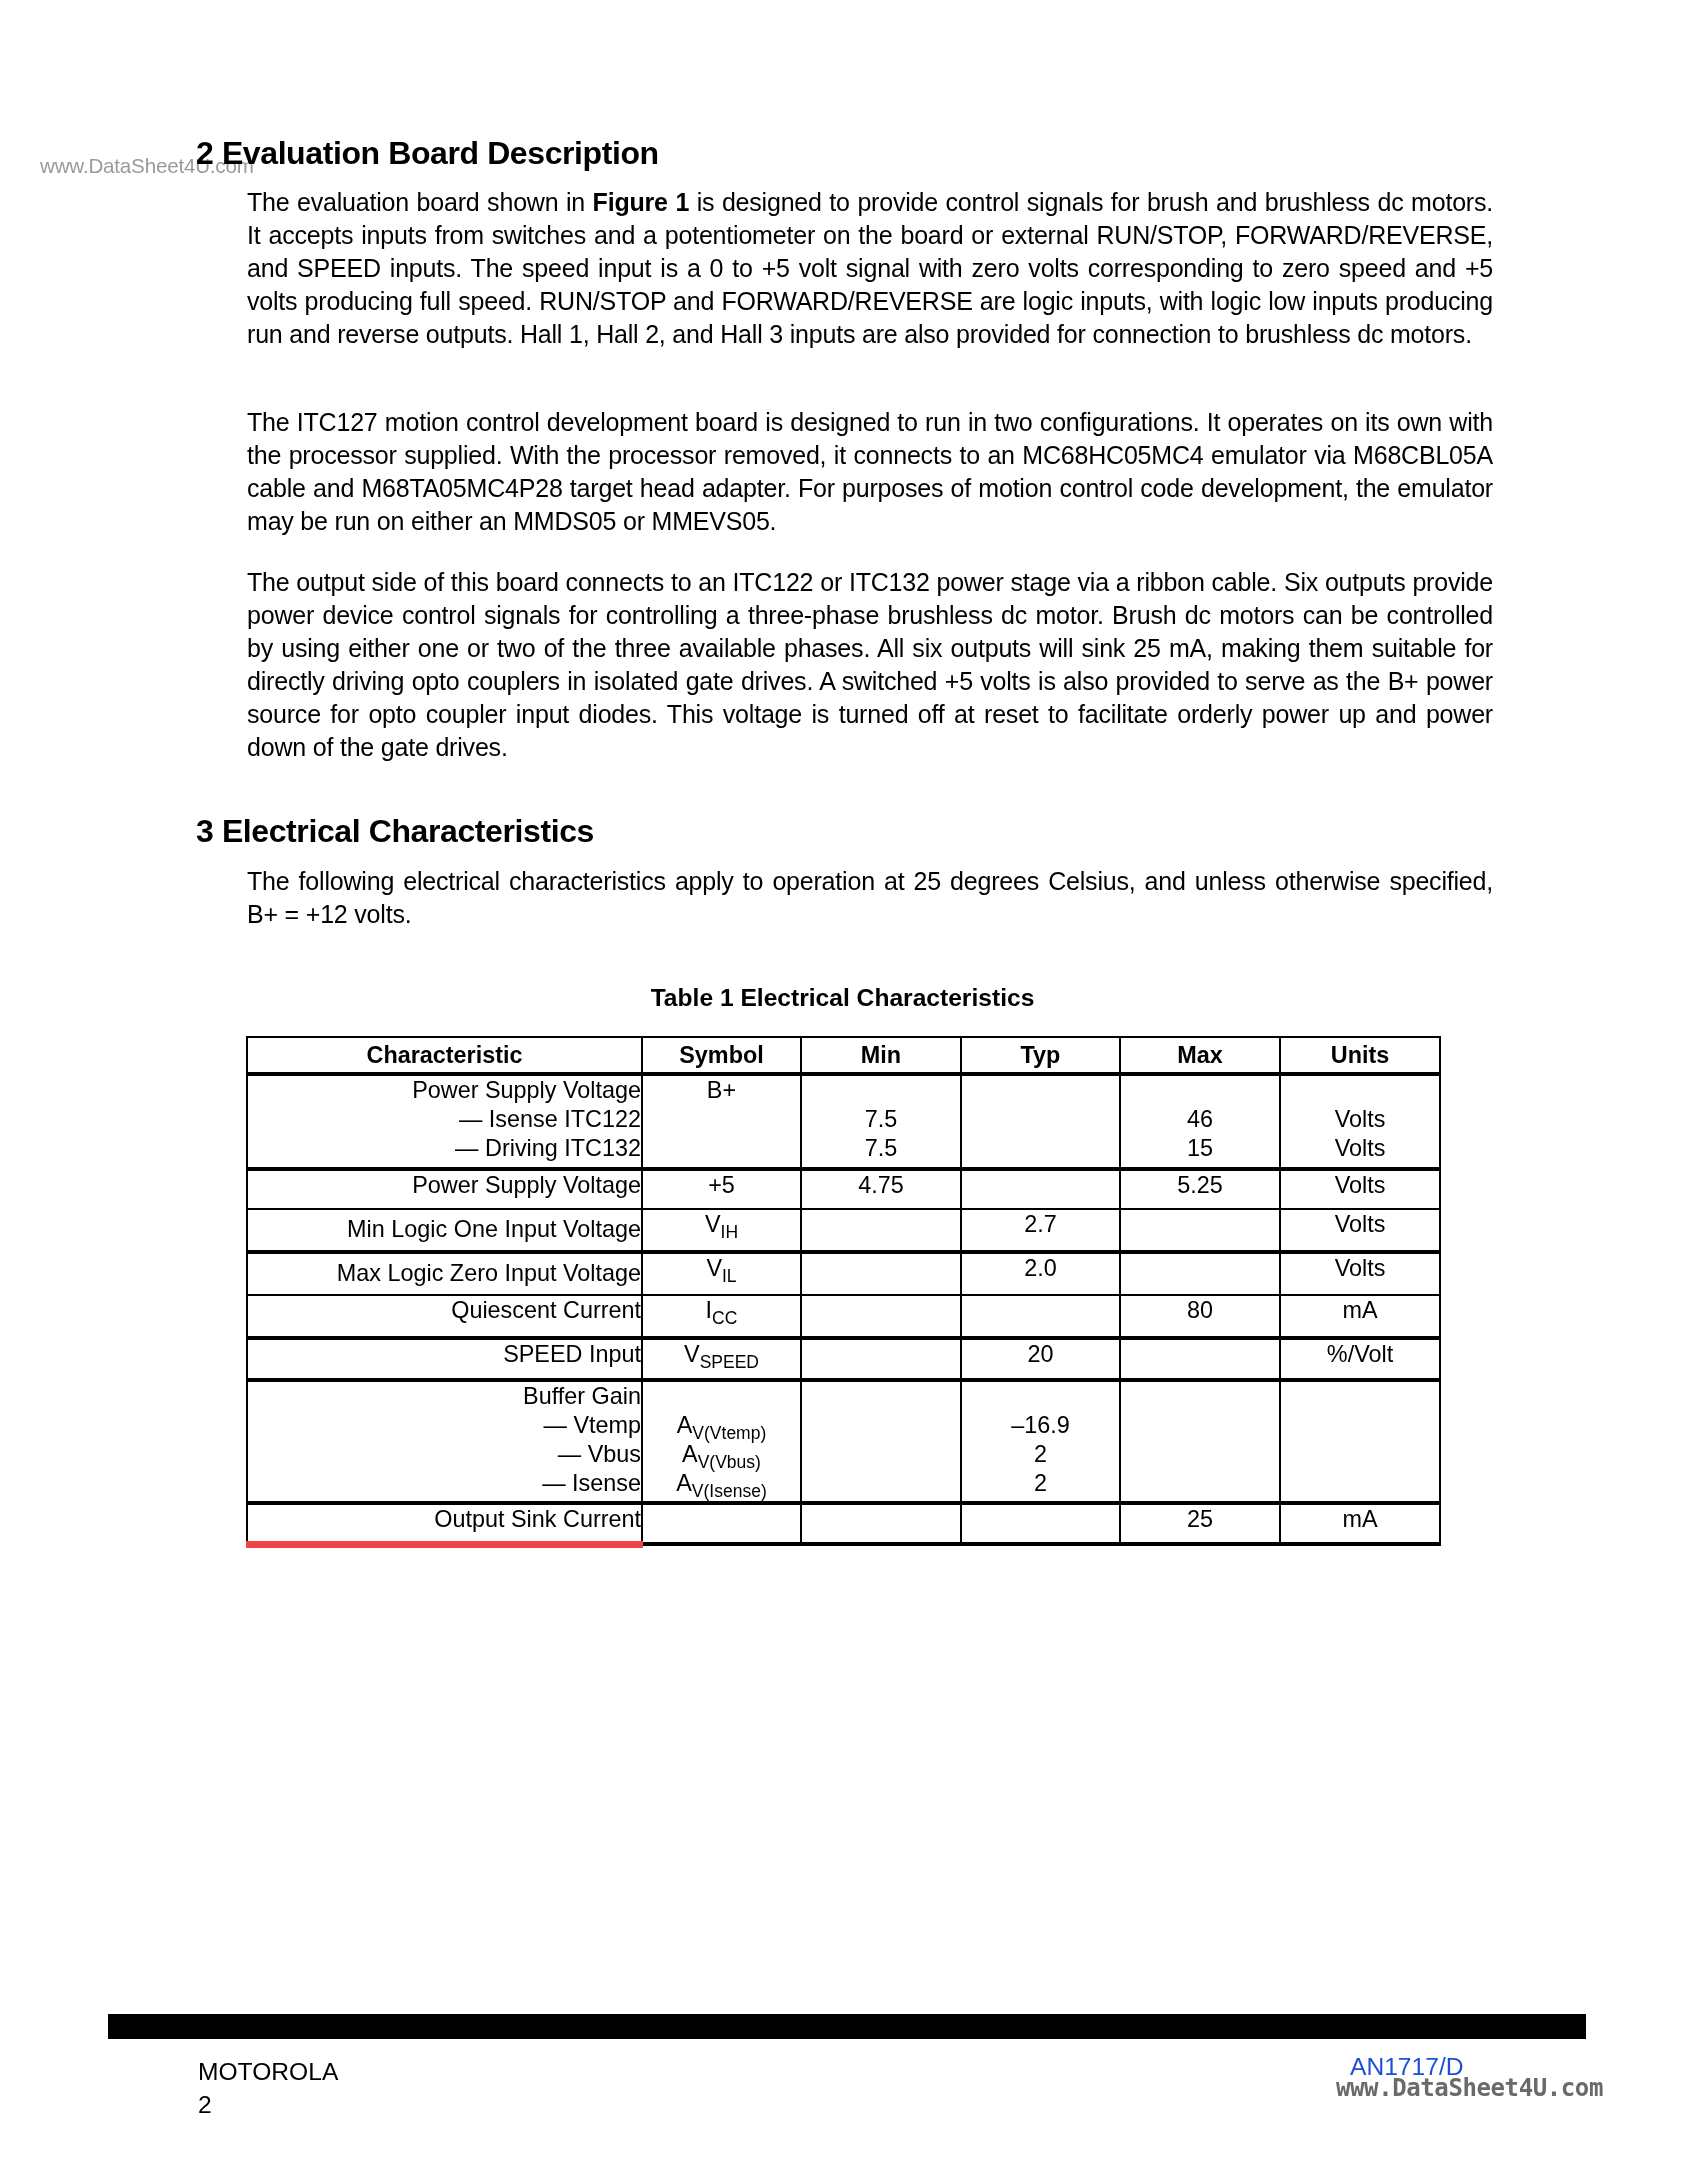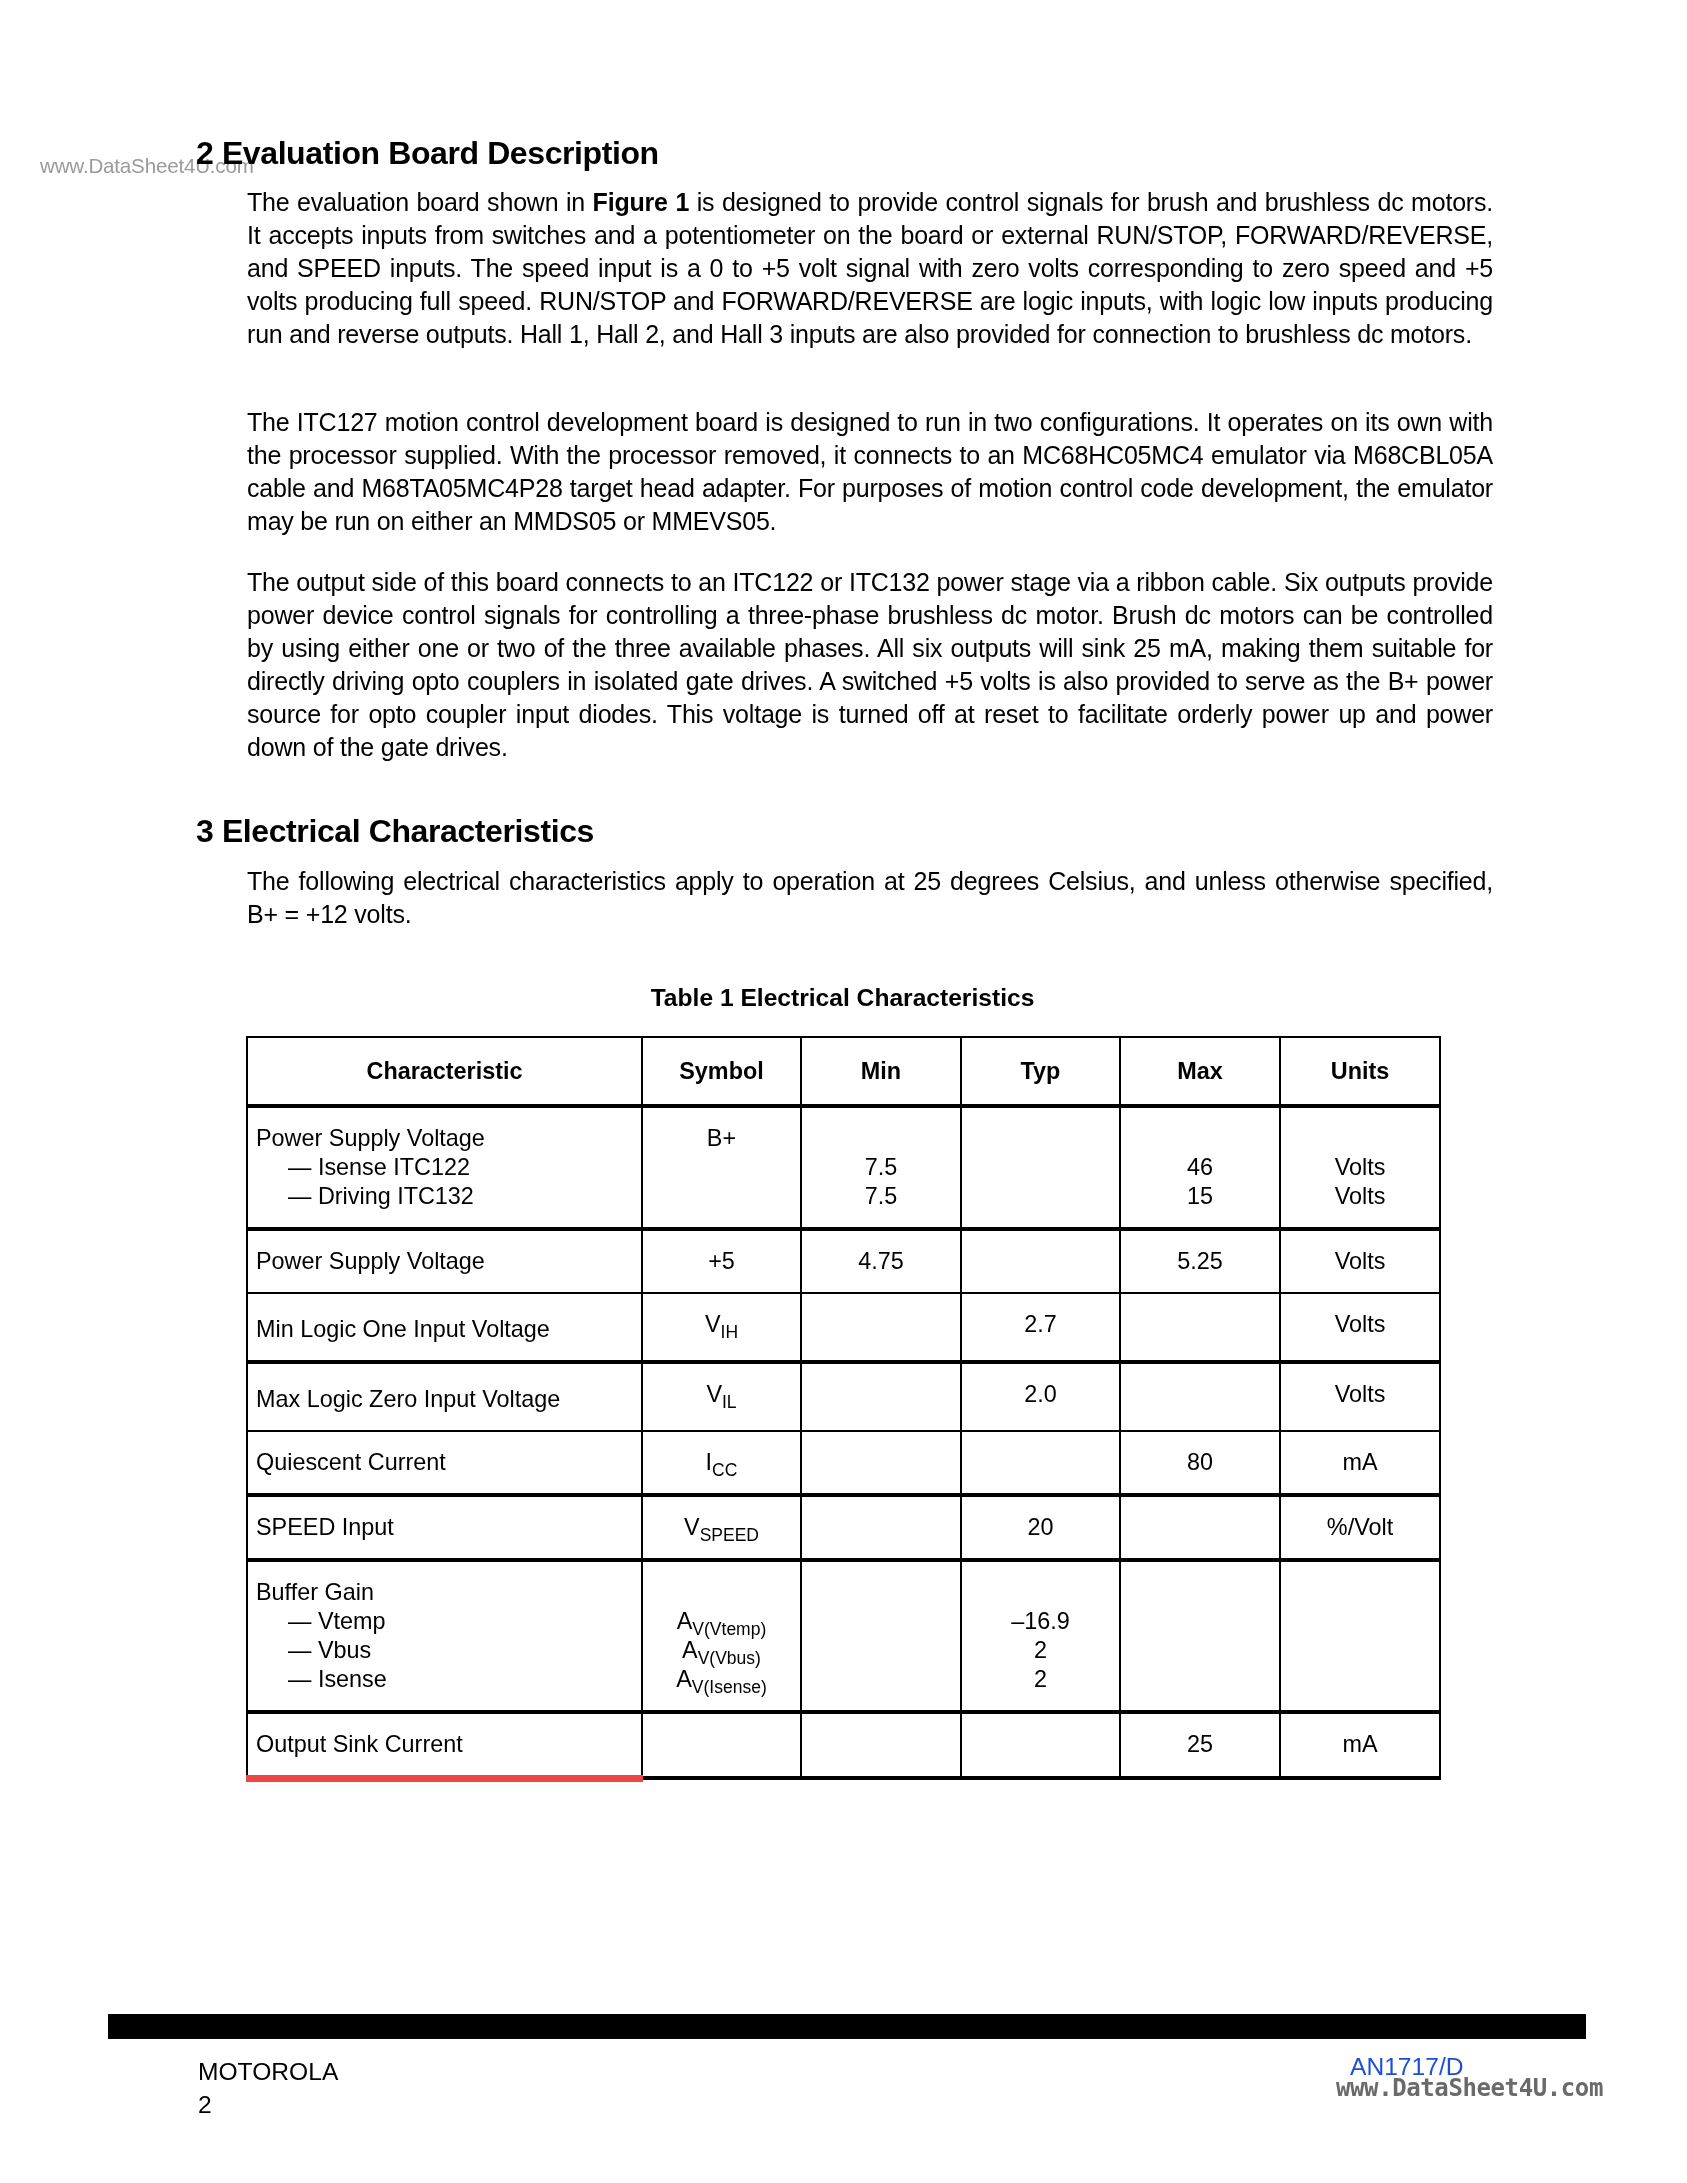--- a/index.html
+++ b/index.html
@@ -10,24 +10,24 @@
   h2.section { position: absolute; margin: 0; font-weight: bold; font-size: 32px; letter-spacing: -0.4px; }
   .para { position: absolute; left: 247px; width: 1246px; font-size: 25px; line-height: 33px;
           margin: 0; text-align: justify; letter-spacing: -0.2px; }
   .para b { font-weight: bold; }
   .caption { position: absolute; left: 246px; width: 1193px; top: 984px; text-align: center;
              font-weight: bold; font-size: 24.6px; }
   table.ec { position: absolute; left: 246px; top: 1036px; width: 1194px; border-collapse: collapse;
              font-size: 23.4px; table-layout: fixed; }
   table.ec col.c1 { width: 395px; } table.ec col.c2 { width: 159px; } table.ec col.c3 { width: 160px; }
   table.ec col.c4 { width: 159px; } table.ec col.c5 { width: 160px; } table.ec col.c6 { width: 160px; }
-  table.ec th, table.ec td { border: 2.4px solid #000; padding: 16px; vertical-align: top; }
+  table.ec th, table.ec td { border: 2.4px solid #000; padding: 0; vertical-align: top; }
   table.ec th { font-weight: bold; text-align: center; height: 34px; vertical-align: middle; }
   table.ec tr.thick-top td { border-top: 4px solid #000; }
-  table.ec td.left { padding-left: 8px; }
+  table.ec td.left { padding-left: 8px; text-align: right; }
   table.ec td.center { text-align: center; }
   .line { display: block; height: 29px; line-height: 29px; }
   .indent { padding-left: 32px; }
   sub { font-size: 17.5px; vertical-align: -6.4px; line-height: 0; }
   .footer-bar { position: absolute; left: 108px; top: 2014px; width: 1478px; height: 25.4px; background: #000; }
   .footer-left { position: absolute; left: 198px; top: 2055px; font-size: 24.6px; line-height: 33px; }
   .footer-right { position: absolute; left: 1350px; top: 2053px; font-size: 24.6px; color: #1d4ed8; }
   .footer-wm { position: absolute; left: 1336px; top: 2074px; font-size: 24px; color: #6a6a6a;
                font-weight: bold; letter-spacing: -0.4px; font-family: "DejaVu Sans Mono", monospace; }
 </style>

